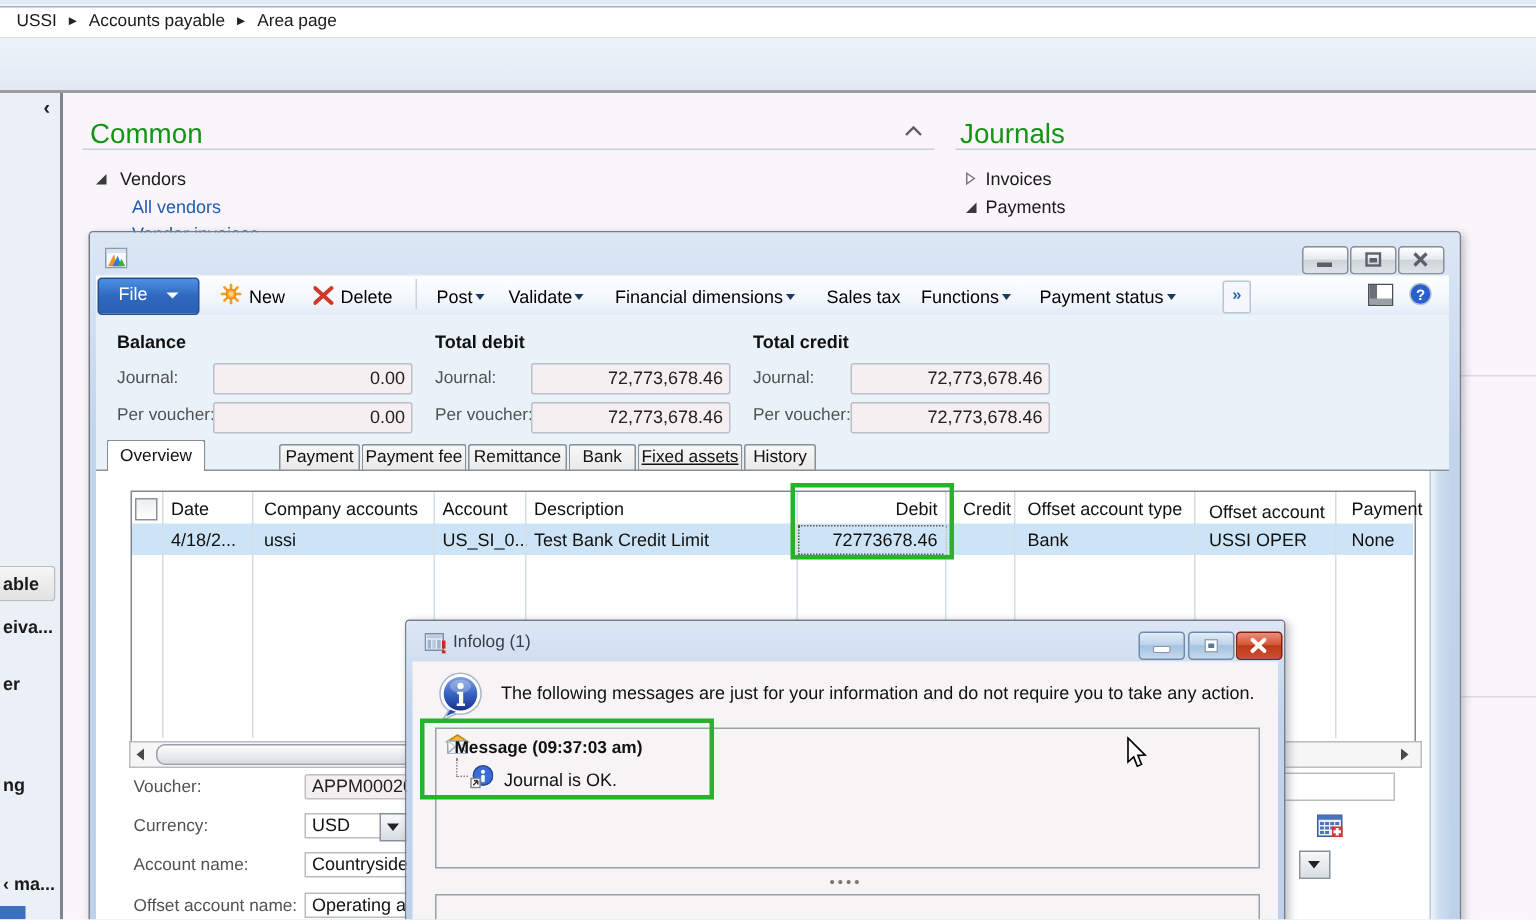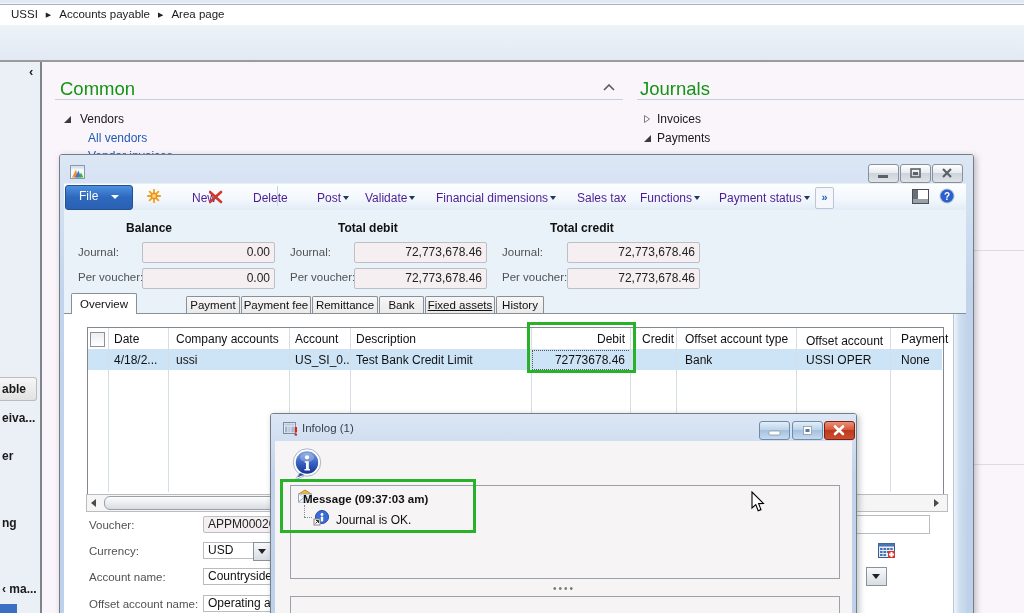--- a/index.html
+++ b/index.html
@@ -25,28 +25,28 @@
   .win{position:absolute;border:1px solid #767d85;border-radius:3px 3px 0 0;box-shadow:2px 2px 6px rgba(60,70,90,.35);}
   .winframe{position:absolute;left:0;top:0;right:0;bottom:0;border-radius:2px 2px 0 0;background:linear-gradient(#dce7f5,#c2d4ec 30%,#bed1ea);}
   .titletext{position:absolute;font-size:11.5px;color:#383f4a;white-space:nowrap;}
   .wbtn{position:absolute;width:29px;height:17px;border:1px solid #8a9099;border-radius:3px;background:linear-gradient(#ffffff,#e8ebef 45%,#ced4db 50%,#dfe3e8);}
   .wbtn svg{position:absolute;left:0;top:0;}
   .client{position:absolute;background:#fff;}
   .fld{position:absolute;border:1px solid #bcc0c5;background:#f5eff2;font-size:12px;color:#222;border-radius:2px;}
   .fldw{position:absolute;border:1px solid #b9bdc2;background:#fff;font-size:12px;color:#111;}
   .rt{text-align:right;padding-right:4px;}
   .lbl{position:absolute;font-size:11.5px;color:#525252;white-space:nowrap;}
-  .blbl{position:absolute;font-size:12px;font-weight:bold;color:#111;white-space:nowrap;margin-left:48px;}
+  .blbl{position:absolute;font-size:12px;font-weight:bold;color:#111;white-space:nowrap;}
   
   .tab{position:absolute;top:295px;height:17px;background:linear-gradient(#f7f7f7,#e9e9e9);border:1px solid #898f96;border-bottom:none;font-size:11.5px;color:#111;text-align:center;line-height:17px;border-radius:2px 2px 0 0;}
   
   .gsep{position:absolute;width:1px;background:#d5dde5;}
   .ghead{position:absolute;font-size:12px;color:#111;white-space:nowrap;}
   .grow-t{position:absolute;font-size:12px;color:#111;white-space:nowrap;}
-  .menu-i{position:absolute;font-size:12px;color:#4c1d95;white-space:nowrap;margin-left:26px;}
+  .menu-i{position:absolute;font-size:12px;color:#000000;white-space:nowrap;}
   .dar{display:inline-block;width:0;height:0;border-left:3.5px solid transparent;border-right:3.5px solid transparent;border-top:4px solid #1c3a61;margin-left:2px;vertical-align:middle;position:relative;top:-1px;}
 </style>
 </head>
 <body>
 <div id="stage">
 
   <div id="topblue" class="abs"></div>
   <div id="crumbbar" class="abs"></div>
   <div id="crumb" class="abs">USSI<span class="sep">▶</span>Accounts payable<span class="sep">▶</span>Area page</div>
   <div id="band" class="abs"></div>
@@ -291,20 +291,21 @@
       </linearGradient>
         </defs>
       <path d="M9 26 L5 32 L14 28 Z" fill="#fff" stroke="#aab4c8" stroke-width="1"></path>
       <circle cx="17" cy="14.5" r="13.7" fill="#fff" stroke="#aab4c8"></circle>
       <path d="M10 25 L7.5 29.5 L14 26.5 Z" fill="#2a50b4"></path>
       <circle cx="17" cy="14.5" r="11.2" fill="url(#ig)"></circle>
       <ellipse cx="17" cy="9.5" rx="7" ry="4.5" fill="#ffffff" opacity=".25"></ellipse>
       <circle cx="17" cy="9.3" r="2.1" fill="#fff"></circle>
       <path d="M14.8 13.2 L18.8 13.2 L18.8 21 L20 21 L20 22.6 L14.5 22.6 L14.5 21 L16 21 L16 14.8 L14.8 14.8 Z" fill="#fff"></path>
     </svg>
+    <div class="abs" style="left:63px;top:41px;font-size:12px;color:#111;">The following messages are just for your information and do not require you to take any action.</div>
 
     <div class="abs" style="left:19px;top:71px;width:548px;height:92px;border:1px solid #9aa1a8;background:#f7f4f5;"></div>
     <svg class="abs" style="left:26px;top:75px;" width="16" height="14" viewBox="0 0 16 14">
       <path d="M1 5.5 L8 1 L15 5.5 Z" fill="#f5b63f" stroke="#c8861a"></path>
       <rect x="1.5" y="5" width="13" height="8" fill="#fdfdfe" stroke="#9aa7b8"></rect>
       <path d="M1.5 13 L8 7.5 L14.5 13" fill="#e8f0f8" stroke="#9aa7b8"></path>
       <path d="M1.5 5 L8 9.5 L14.5 5" fill="none" stroke="#c2cedd"></path>
     </svg>
     <div class="abs" style="left:32px;top:79px;font-size:11.5px;font-weight:bold;color:#111;">Message (09:37:03 am)</div>
     <div class="abs" style="left:33px;top:91px;width:1px;height:12px;border-left:1px dotted #8a8a8a;"></div>

